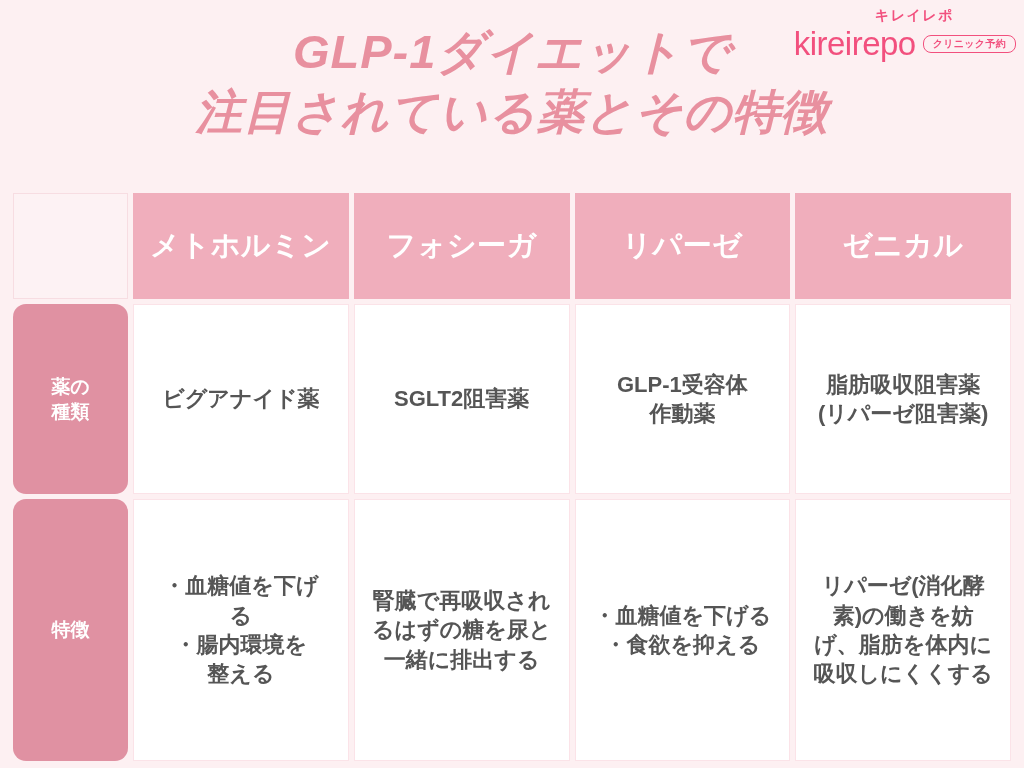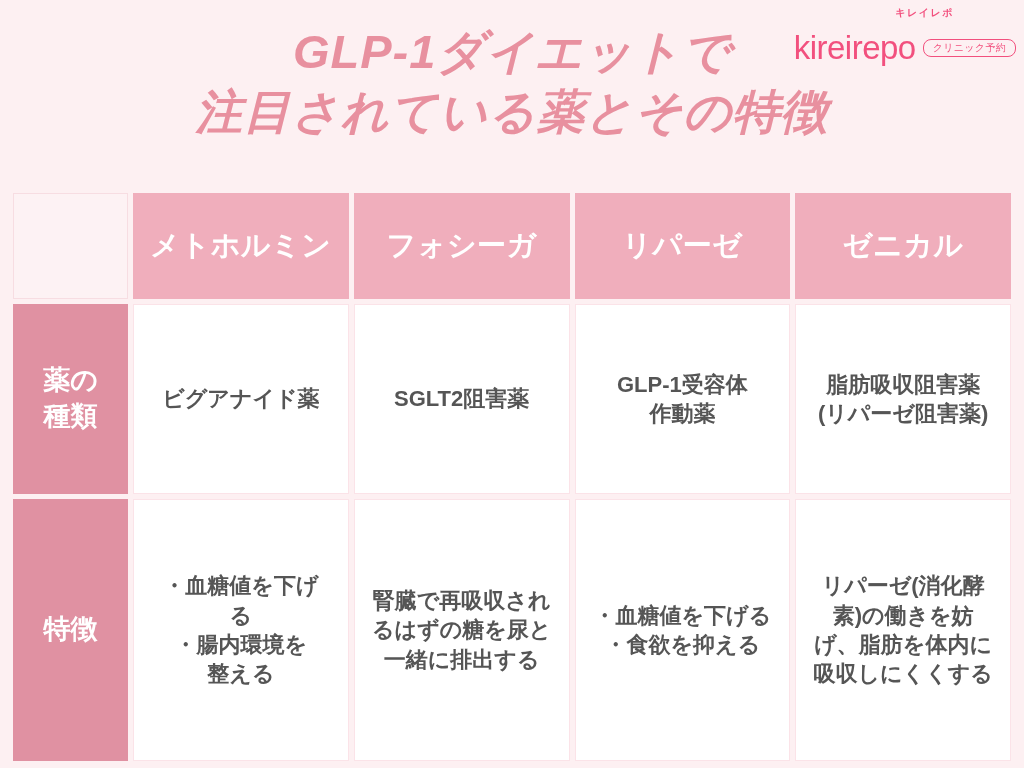--- a/index.html
+++ b/index.html
@@ -19,45 +19,45 @@
   .logo-block {
     position: absolute;
     top: 8px;
     right: 8px;
     display: flex;
     flex-direction: column;
     align-items: flex-end;
     line-height: 1;
   }
   .logo-kana {
-    font-size: 10px;
+    font-size: 14px;
     font-weight: bold;
     color: #f2507e;
     letter-spacing: 1.5px;
     margin-right: 62px;
-    margin-bottom: 13px;
+    margin-bottom: 5px;
   }
   .logo-row {
     display: flex;
     align-items: center;
     gap: 7px;
   }
   .logo-word {
     font-size: 33px;
     font-weight: normal;
     color: #f2507e;
     letter-spacing: -0.5px;
     line-height: 1;
   }
   .logo-badge {
     border: 1.5px solid #f2507e;
     border-radius: 8px;
     color: #f2507e;
     font-size: 10px;
-    font-weight: normal;
+    font-weight: bold;
     padding: 3px 9px 3px 9px;
     letter-spacing: 0.3px;
     white-space: nowrap;
   }
 
   
   .title-block {
     position: absolute;
     top: 22px;
     left: 0;
@@ -109,23 +109,24 @@
     font-weight: bold;
     font-size: 29px;
     letter-spacing: 0.5px;
     white-space: nowrap;
   }
   
   .rowlabel-cell {
     background: #e091a2;
     color: #ffffff;
     font-weight: bold;
-    font-size: 27px;
+    font-size: 19px;
     line-height: 1.32;
     width: 105px;
+    border-radius: 13px;
   }
   
   .body-cell {
     background: #ffffff;
     border: 1px solid #fbe3e8;
     color: #555555;
     font-weight: bold;
     font-size: 22px;
     line-height: 1.34;
   }

